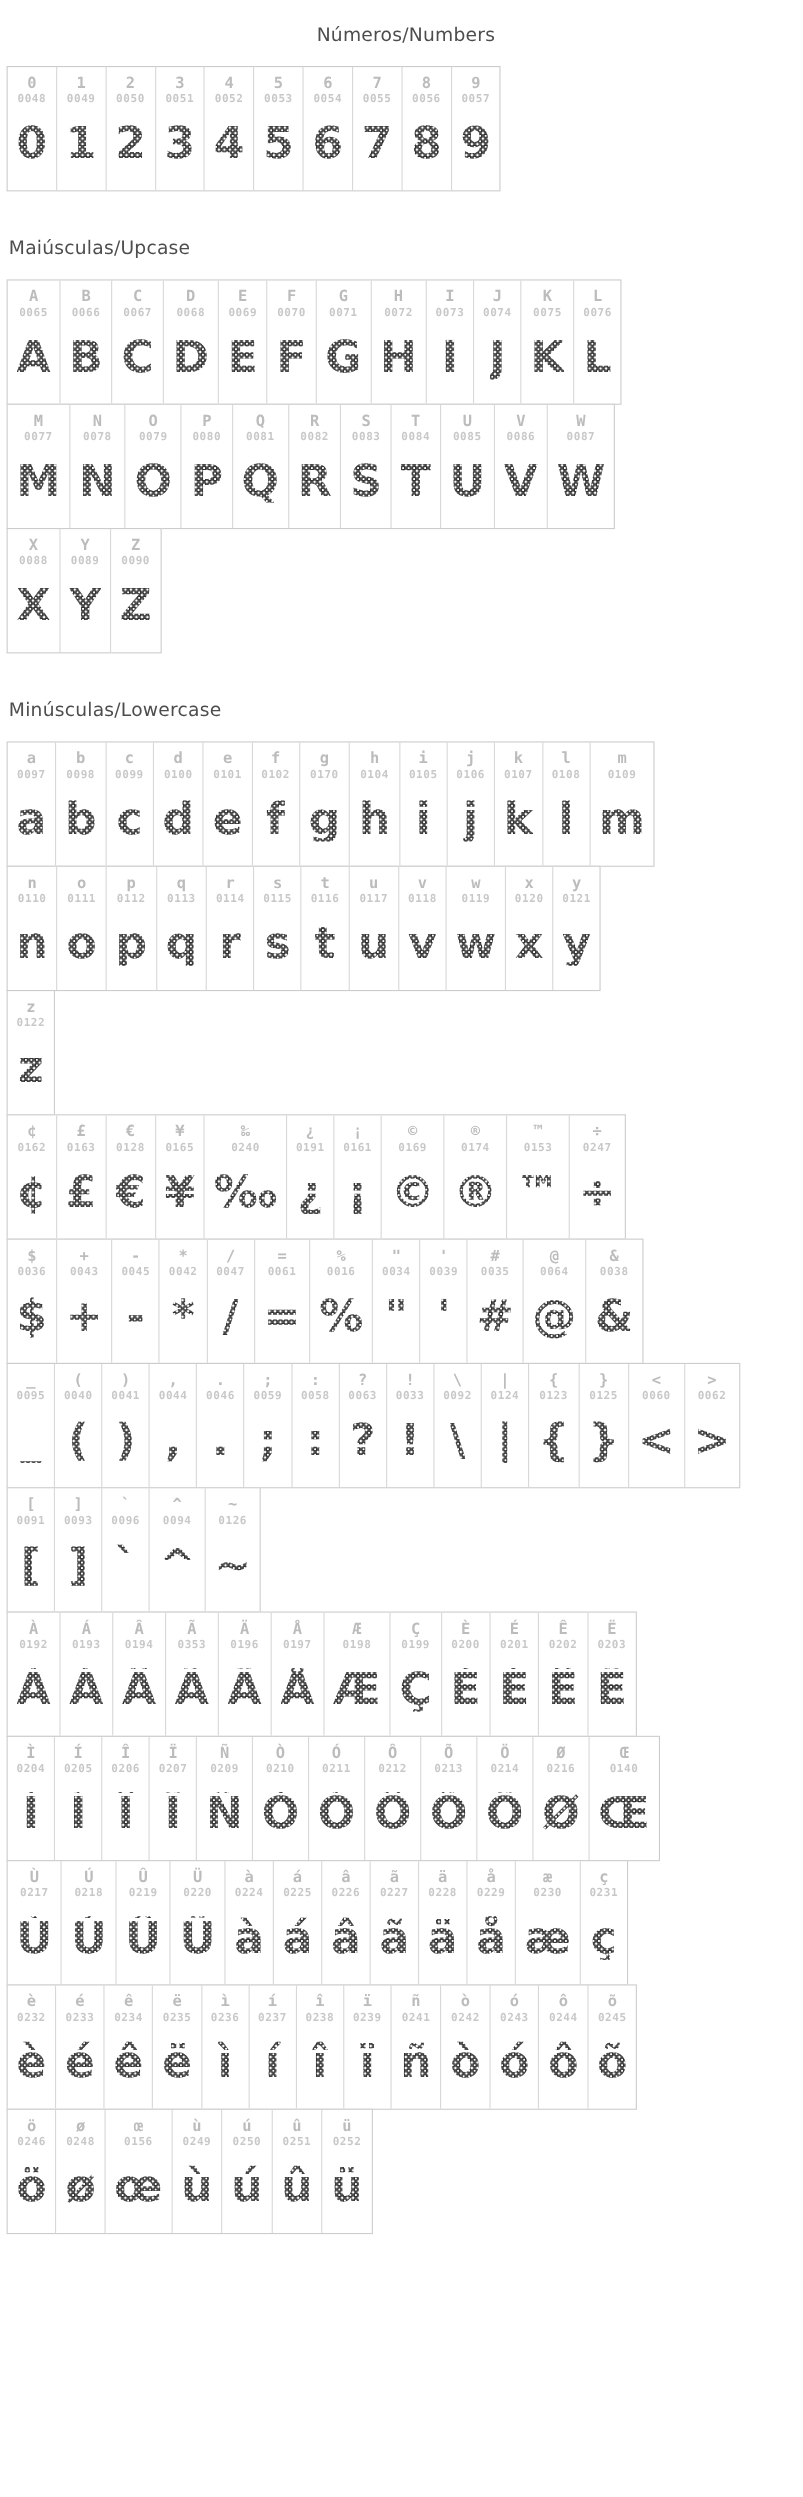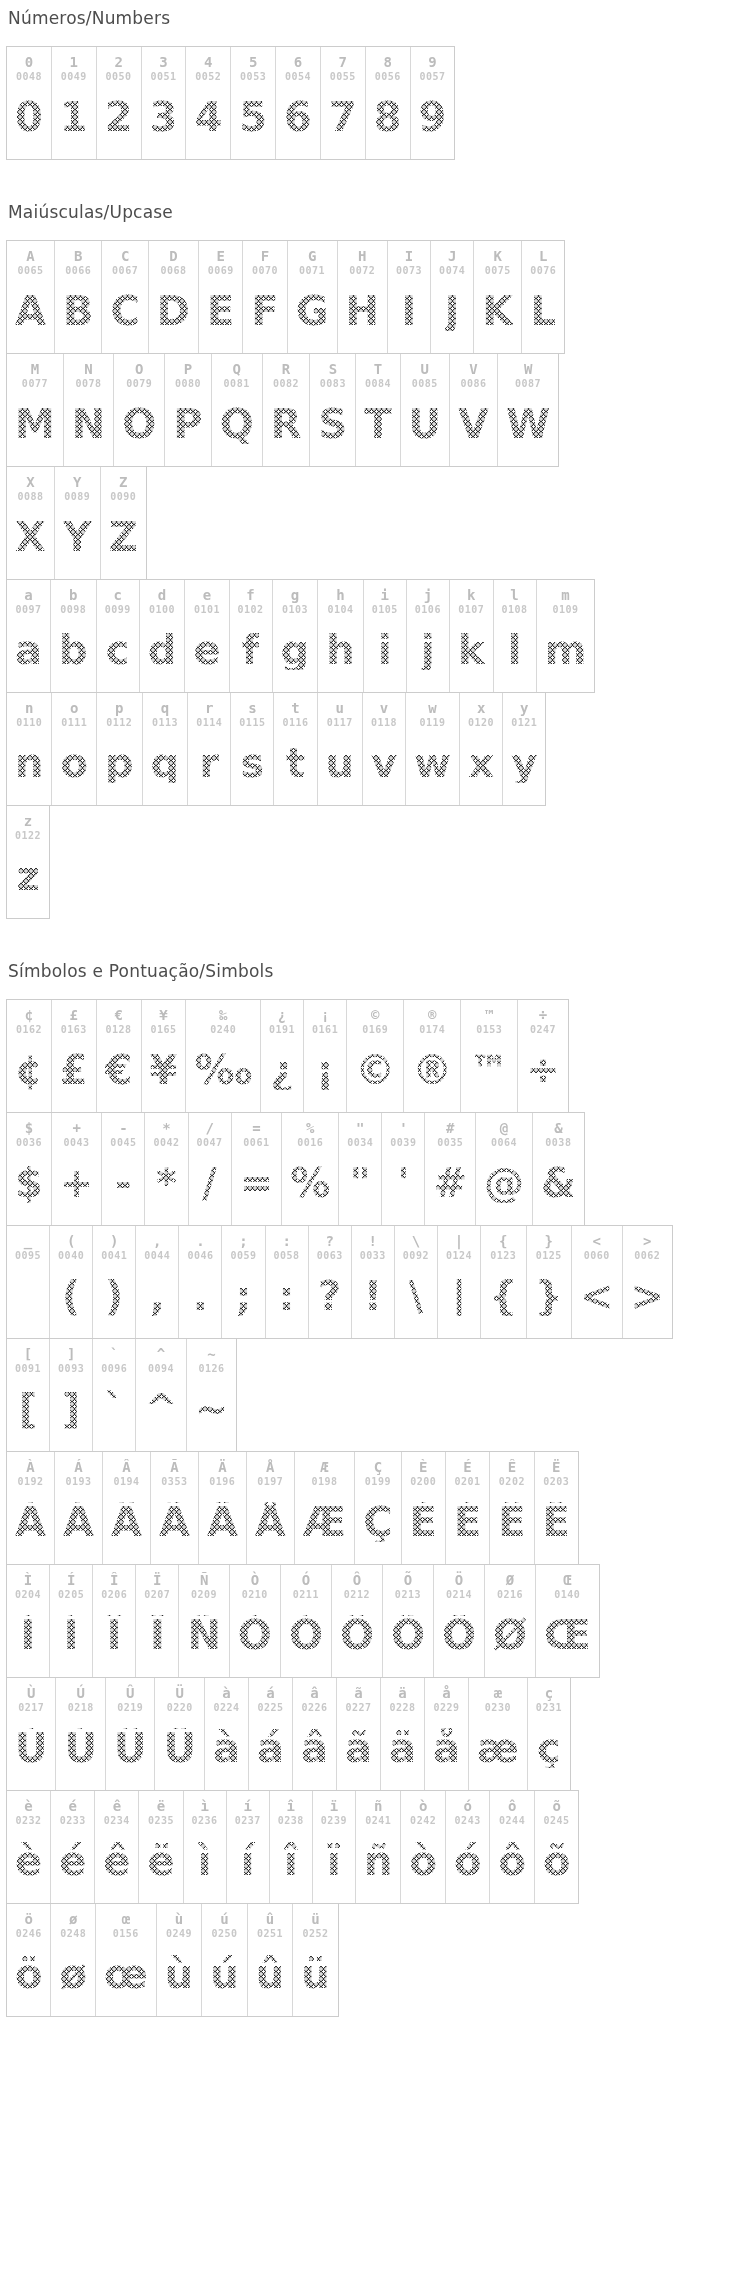--- a/index.html
+++ b/index.html
@@ -10,21 +10,21 @@
     padding: 6px 0 30px 6px;
   }
   .section-title {
     font-family: "DejaVu Sans", "Liberation Sans", sans-serif;
     font-size: 17px;
     font-weight: 400;
     color: #4d4d4d;
     letter-spacing: 0.2px;
     margin: 42px 0 18px 2px;
   }
-  .section-title:first-child { margin-top: 2px; }
+  .section-title:first-child { margin-top: 16px; text-align: center; }
   .row-wrap { display: block; }
   .char-row {
     display: inline-flex;
     border: 1px solid #cccccc;
     background: #ffffff;
     vertical-align: top;
   }
   .row-wrap + .row-wrap .char-row { margin-top: -1px; }
   .cell {
     display: flex;
@@ -338,20 +338,21 @@
           </div>
         </div>
         <div class="cell">
           <div class="ref">Z</div>
           <div class="code">0090</div>
           <div class="glyph-box">
             <div class="glyph">Z</div>
           </div>
         </div>
       </div></div>
+    <h2 class="section-title">Minúsculas/Lowercase</h2>
     <div class="row-wrap"><div class="char-row">
         <div class="cell">
           <div class="ref">a</div>
           <div class="code">0097</div>
           <div class="glyph-box">
             <div class="glyph">a</div>
           </div>
         </div>
         <div class="cell">
           <div class="ref">b</div>
@@ -383,21 +384,21 @@
         </div>
         <div class="cell">
           <div class="ref">f</div>
           <div class="code">0102</div>
           <div class="glyph-box">
             <div class="glyph">f</div>
           </div>
         </div>
         <div class="cell">
           <div class="ref">g</div>
-          <div class="code">0103</div>
+          <div class="code">0170</div>
           <div class="glyph-box">
             <div class="glyph">g</div>
           </div>
         </div>
         <div class="cell">
           <div class="ref">h</div>
           <div class="code">0104</div>
           <div class="glyph-box">
             <div class="glyph">h</div>
           </div>
@@ -526,21 +527,20 @@
       </div></div>
     <div class="row-wrap"><div class="char-row">
         <div class="cell">
           <div class="ref">z</div>
           <div class="code">0122</div>
           <div class="glyph-box">
             <div class="glyph">z</div>
           </div>
         </div>
       </div></div>
-    <h2 class="section-title">Símbolos e Pontuação/Simbols</h2>
     <div class="row-wrap"><div class="char-row">
         <div class="cell">
           <div class="ref">¢</div>
           <div class="code">0162</div>
           <div class="glyph-box">
             <div class="glyph">¢</div>
           </div>
         </div>
         <div class="cell">
           <div class="ref">£</div>

